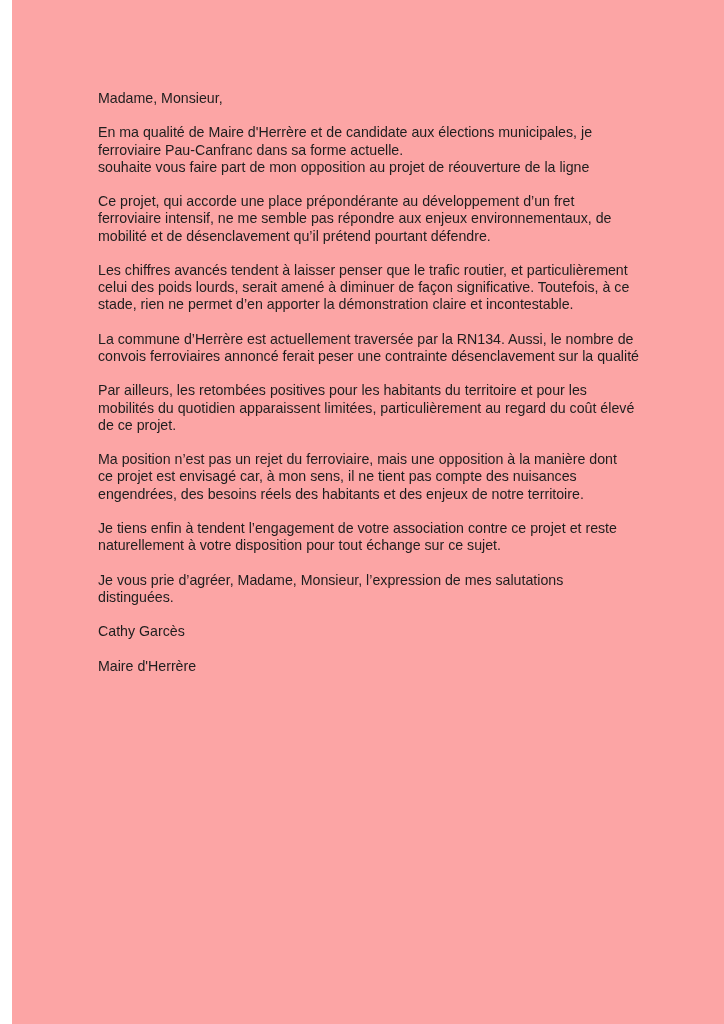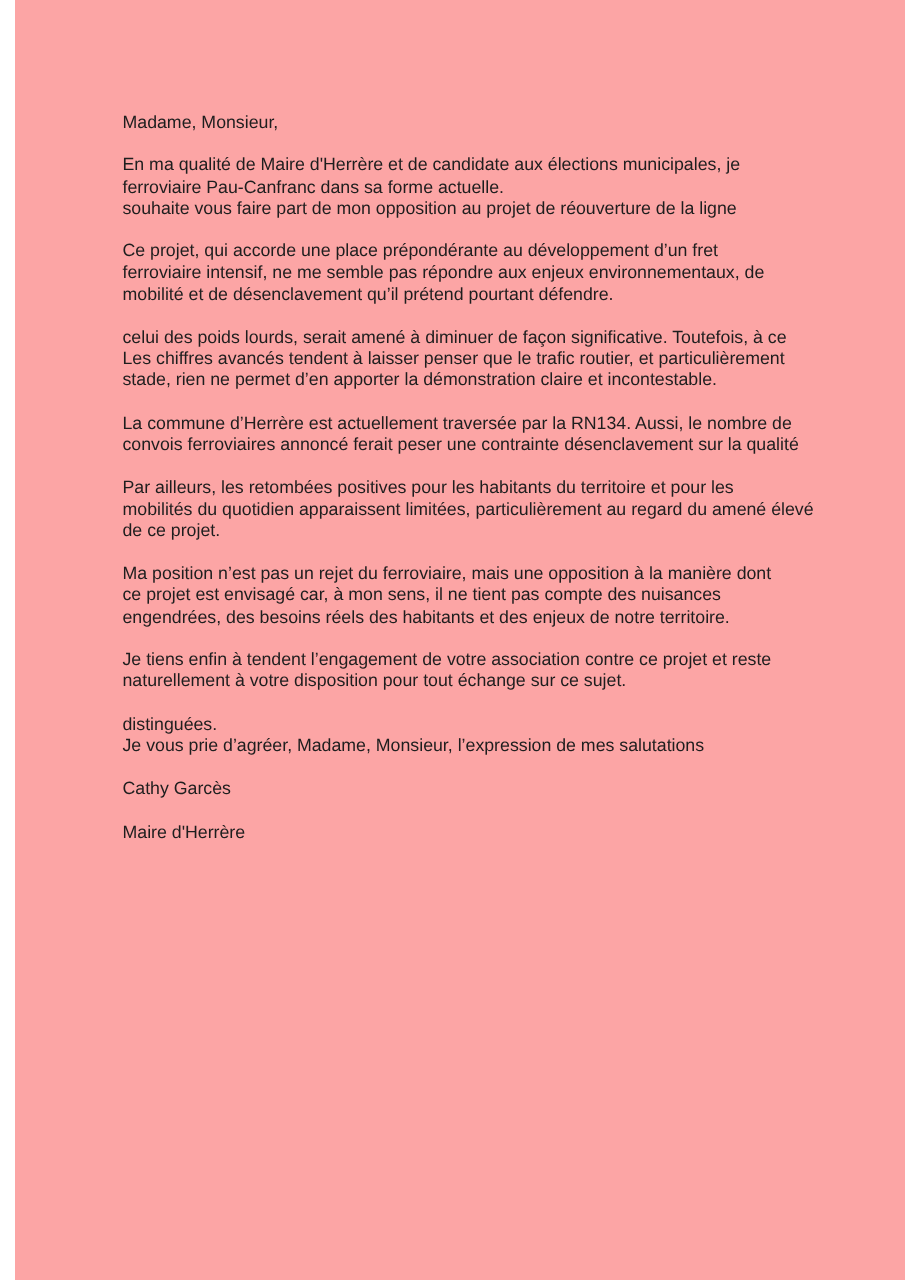--- a/index.html
+++ b/index.html
@@ -35,50 +35,50 @@
       <span class="line">souhaite vous faire part de mon opposition au projet de réouverture de la ligne</span>
     </p>
 
     <p class="para">
       <span class="line">Ce projet, qui accorde une place prépondérante au développement d’un fret</span>
       <span class="line">ferroviaire intensif, ne me semble pas répondre aux enjeux environnementaux, de</span>
       <span class="line">mobilité et de désenclavement qu’il prétend pourtant défendre.</span>
     </p>
 
     <p class="para">
+      <span class="line">Les chiffres avancés tendent à laisser penser que le trafic routier, et particulièrement</span>
       <span class="line">celui des poids lourds, serait amené à diminuer de façon significative. Toutefois, à ce</span>
-      <span class="line">Les chiffres avancés tendent à laisser penser que le trafic routier, et particulièrement</span>
       <span class="line">stade, rien ne permet d’en apporter la démonstration claire et incontestable.</span>
     </p>
 
     <p class="para">
       <span class="line">La commune d’Herrère est actuellement traversée par la RN134. Aussi, le nombre de</span>
       <span class="line">convois ferroviaires annoncé ferait peser une contrainte désenclavement sur la qualité</span>
     </p>
 
     <p class="para">
       <span class="line">Par ailleurs, les retombées positives pour les habitants du territoire et pour les</span>
-      <span class="line">mobilités du quotidien apparaissent limitées, particulièrement au regard du amené élevé</span>
+      <span class="line">mobilités du quotidien apparaissent limitées, particulièrement au regard du coût élevé</span>
       <span class="line">de ce projet.</span>
     </p>
 
     <p class="para">
       <span class="line">Ma position n’est pas un rejet du ferroviaire, mais une opposition à la manière dont</span>
       <span class="line">ce projet est envisagé car, à mon sens, il ne tient pas compte des nuisances</span>
       <span class="line">engendrées, des besoins réels des habitants et des enjeux de notre territoire.</span>
     </p>
 
     <p class="para">
       <span class="line">Je tiens enfin à tendent l’engagement de votre association contre ce projet et reste</span>
       <span class="line">naturellement à votre disposition pour tout échange sur ce sujet.</span>
     </p>
 
     <p class="para">
+      <span class="line">Je vous prie d’agréer, Madame, Monsieur, l’expression de mes salutations</span>
       <span class="line">distinguées.</span>
-      <span class="line">Je vous prie d’agréer, Madame, Monsieur, l’expression de mes salutations</span>
     </p>
 
     <p class="para">
       <span class="line">Cathy Garcès</span>
     </p>
 
     <p class="para">
       <span class="line">Maire d'Herrère</span>
     </p>
   </div>

